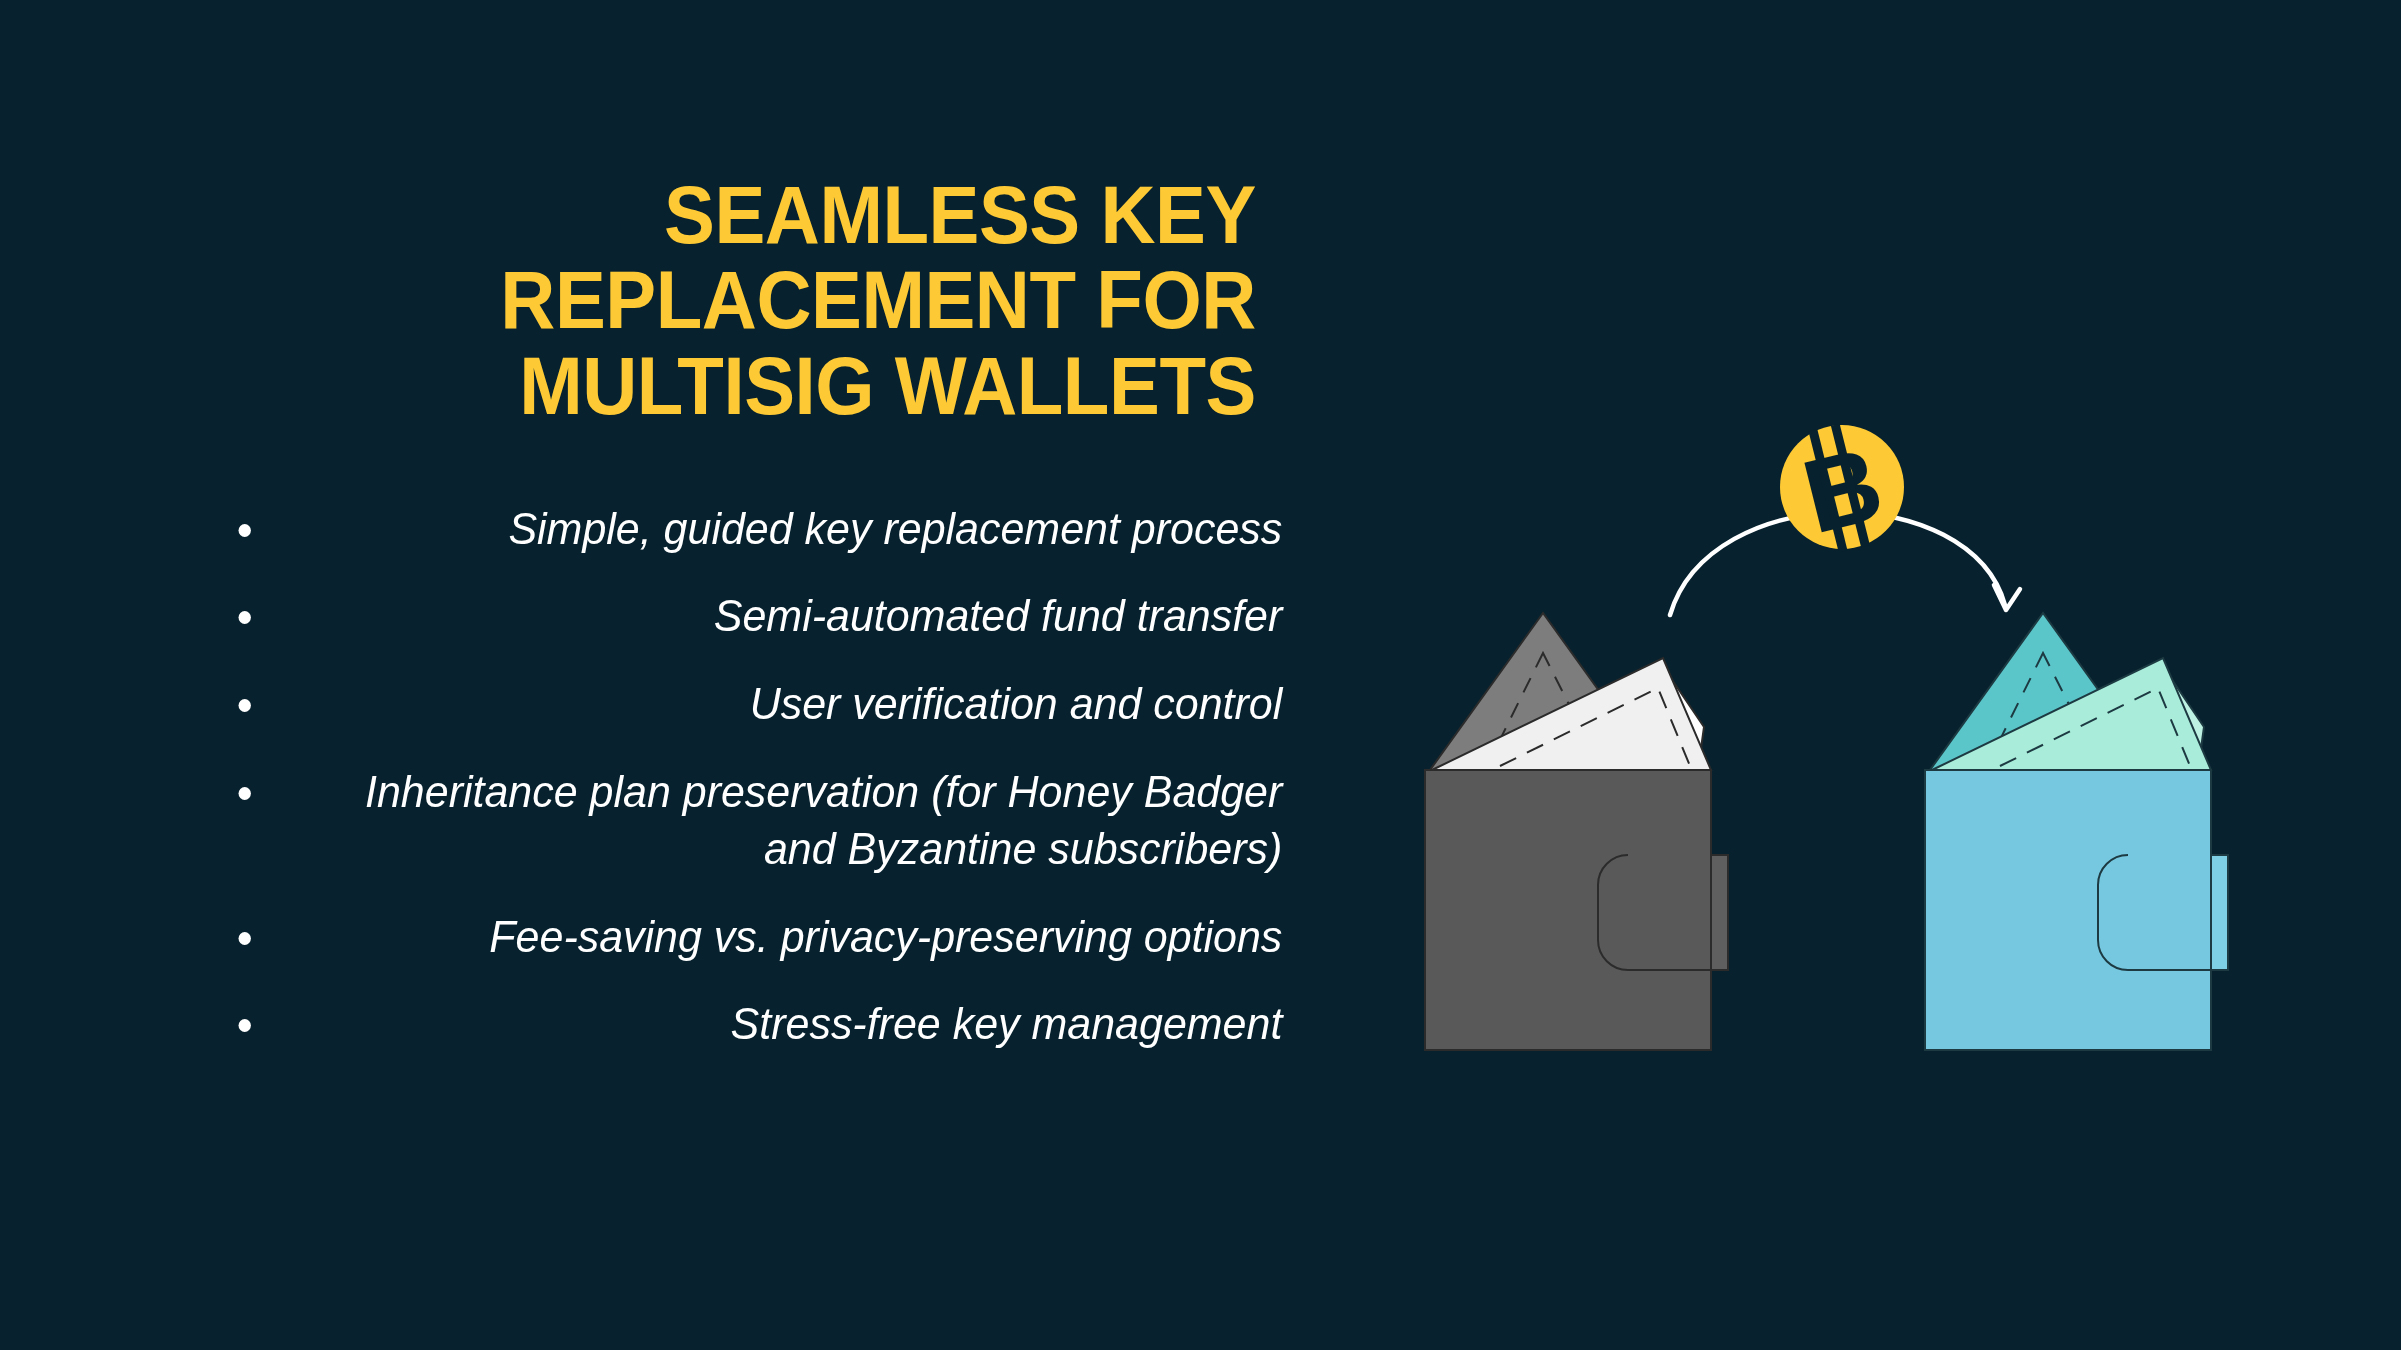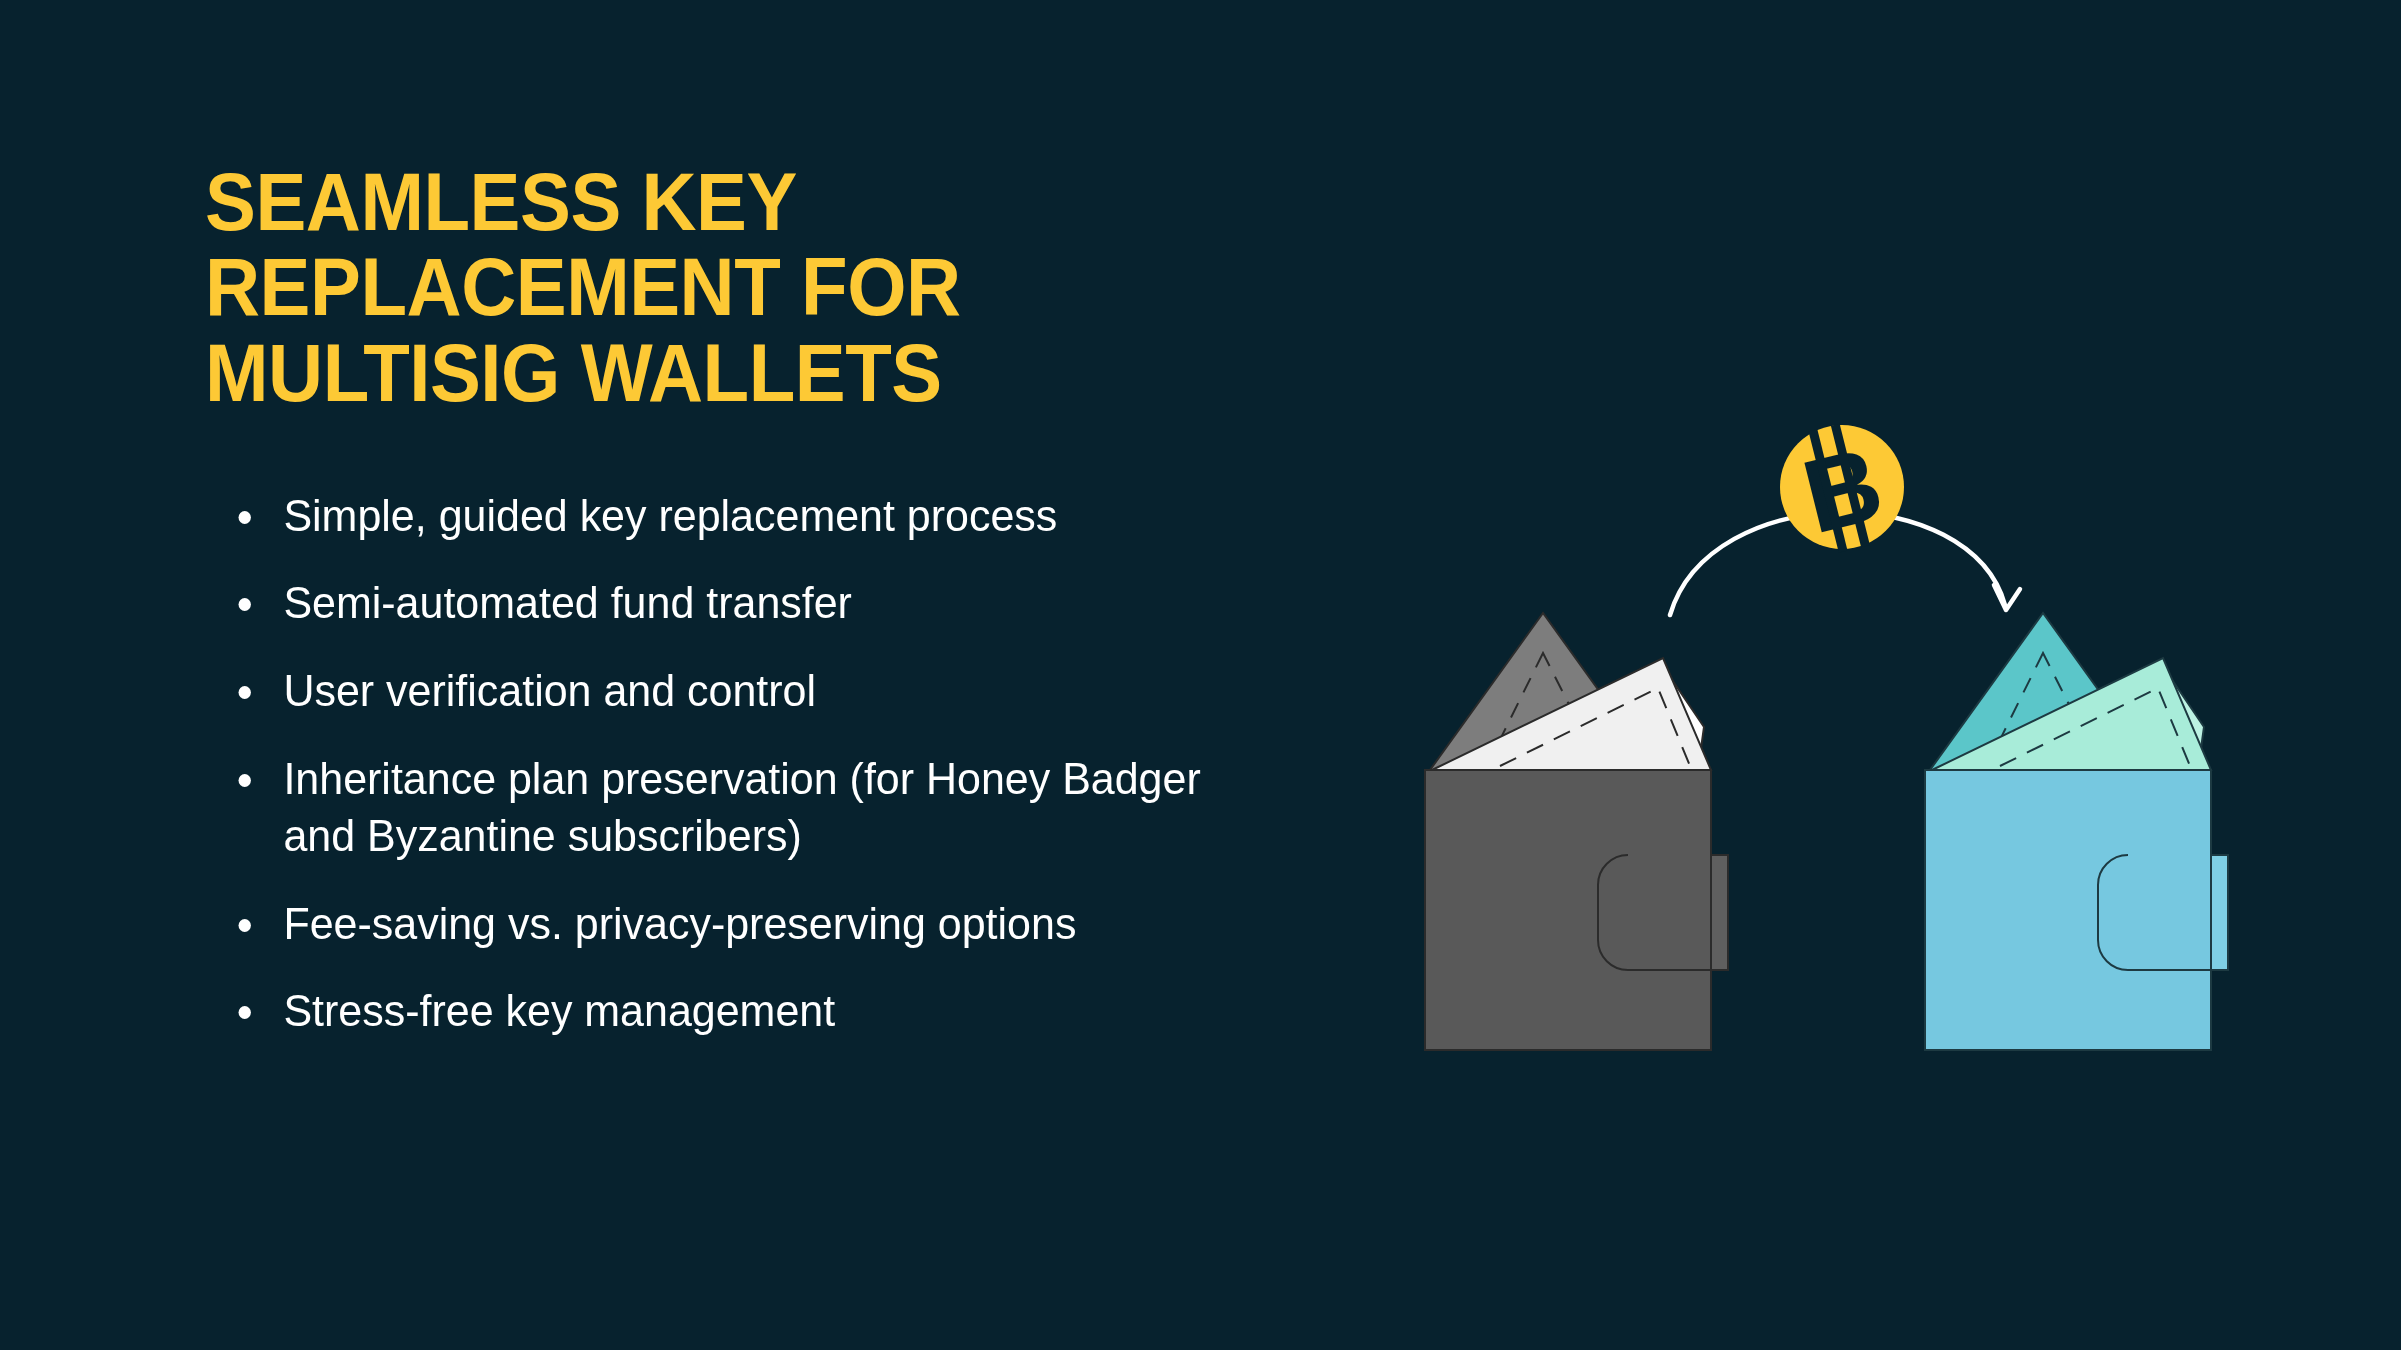--- a/index.html
+++ b/index.html
@@ -14,22 +14,23 @@
     height: 1350px;
     background: #07222e;
     overflow: hidden;
     font-family: "Liberation Sans", sans-serif;
   }
 
   
   .text-col {
     position: absolute;
     left: 205px;
-    top: 159px;
+    top: 172px;
     width: 1130px;
+    text-align: right;
   }
 
   .title {
     color: #fdc935;
     font-family: "Liberation Sans", sans-serif;
     font-weight: 700;
     font-size: 82px;
     line-height: 1.04;
     letter-spacing: -0.5px;
     text-transform: uppercase;
@@ -37,20 +38,21 @@
     transform-origin: left top;
     margin: 0;
     white-space: pre-line;
   }
 
   .bullets {
     list-style: none;
     margin: 2px;
     padding: 0;
     margin-top: 72px;
+    font-style: italic;
   }
   .bullet-item {
     position: relative;
     color: #ffffff;
     font-family: "Liberation Sans", sans-serif;
     font-weight: 400;
     font-size: 45px;
     line-height: 1.28;
     padding-left: 80px;
     margin-bottom: 30px;

